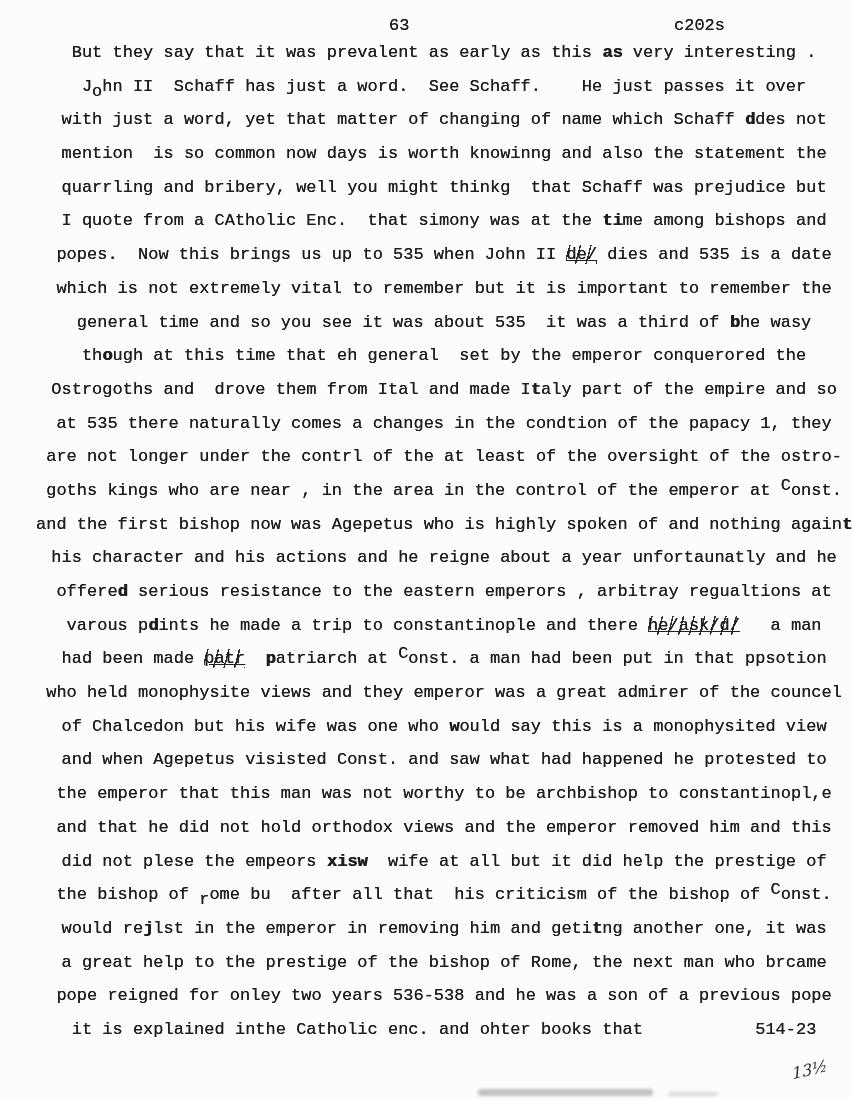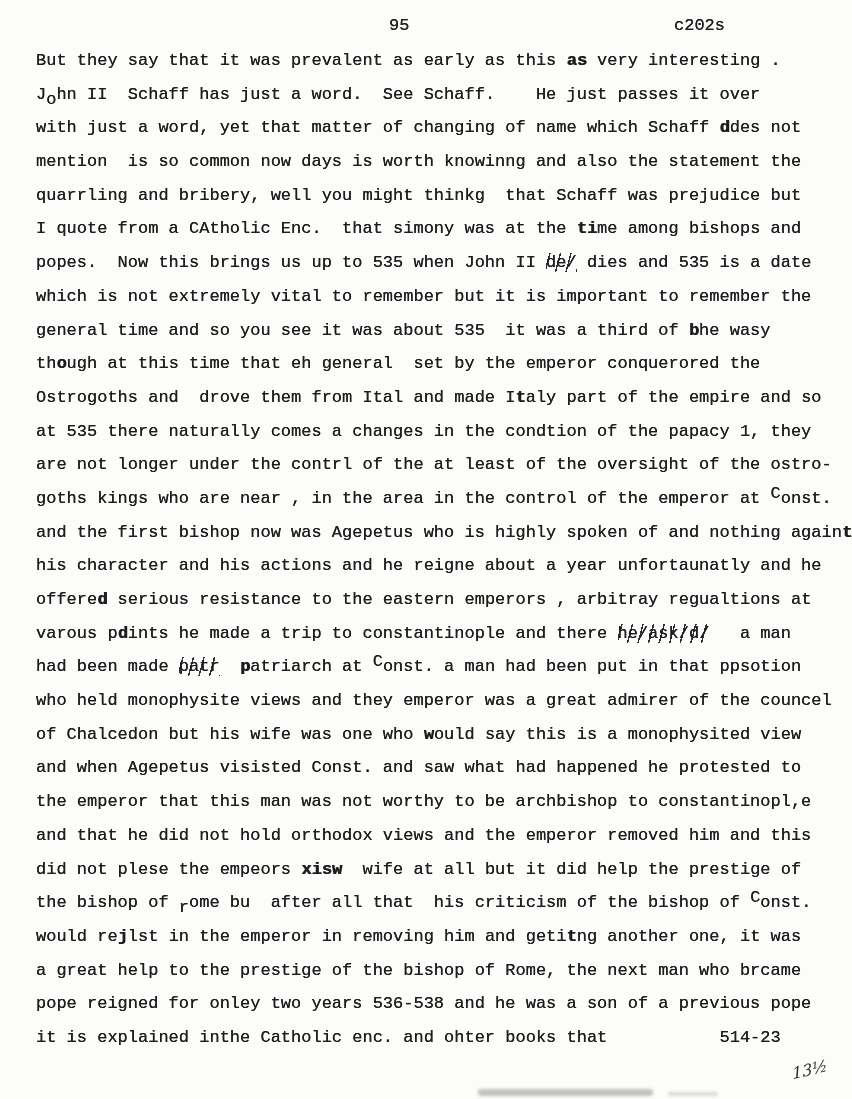--- a/index.html
+++ b/index.html
@@ -12,57 +12,59 @@
     color:#1e1e1e;
   }
   .header-num{
     position:absolute;top:16px;
     font-size:17px;letter-spacing:0;
     text-shadow:0 0 .4px #1e1e1e;
   }
   #pageNumber{left:389px;}
   #docCode{left:674px;}
   .body-text{
-    position:absolute;left:36px;top:44px;
+    position:absolute;left:36px;top:36px;
     font-size:17px;line-height:33.7px;
     white-space:pre;
     text-shadow:0 0 .4px #1e1e1e;
+    text-align:center;
   }
   .line{height:33.7px;}
   .seg{display:inline;}
   .bold{font-weight:bold;text-shadow:.7px 0 0 #1e1e1e;}
   .sup{position:relative;top:-5px;}
   .sub{position:relative;top:5px;}
   .xout{
     background-image:repeating-linear-gradient(
       105deg,
       transparent 0, transparent 3.1px,
       rgba(25,25,25,.9) 3.1px, rgba(25,25,25,.9) 4.6px,
       transparent 4.6px, transparent 10.2px);
+    text-decoration:underline;
   }
   .handwriting{
     position:absolute;left:792px;top:1060px;
     font-family:"DejaVu Serif",serif;
     font-style:italic;font-size:16px;
     color:#2a2a2a;
     transform:rotate(-14deg) skewX(-8deg);
   }
   .smudge{
     position:absolute;background:rgba(100,100,98,.38);
     filter:blur(1.4px);border-radius:3px;
   }
   .smudge.s1{left:478px;top:1089px;width:175px;height:7px;}
   .smudge.s2{left:668px;top:1092px;width:50px;height:4px;opacity:.6;}
 </style>
 </head>
 <body>
 
 <div class="page" style="background: rgb(252, 252, 250); color: rgb(30, 30, 30);">
 
-  <div class="header-num" id="pageNumber">95</div>
+  <div class="header-num" id="pageNumber">63</div>
 
   <div class="header-num" id="docCode">c202s</div>
 
   <div class="body-text" id="bodyText"><div class="line"><span class="seg">But they say that it was prevalent as early as this </span><span class="seg bold">as</span><span class="seg"> very interesting .</span></div><div class="line"><span class="seg">J</span><span class="seg sub">o</span><span class="seg">hn II  Schaff has just a word.  See Schaff.    He just passes it over</span></div><div class="line"><span class="seg">with just a word, yet that matter of changing of name which Schaff </span><span class="seg bold">d</span><span class="seg">des not</span></div><div class="line"><span class="seg">mention  is so common now days is worth knowinng and also the statement the</span></div><div class="line"><span class="seg">quarrling and bribery, well you might thinkg  that Schaff was prejudice but</span></div><div class="line"><span class="seg">I quote from a CAtholic Enc.  that simony was at the </span><span class="seg bold">ti</span><span class="seg">me among bishops and</span></div><div class="line"><span class="seg">popes.  Now this brings us up to 535 when John II </span><span class="seg xout">de/</span><span class="seg"> dies and 535 is a date</span></div><div class="line"><span class="seg">which is not extremely vital to remember but it is important to remember the</span></div><div class="line"><span class="seg">general time and so you see it was about 535  it was a third of </span><span class="seg bold">b</span><span class="seg">he wasy</span></div><div class="line"><span class="seg">th</span><span class="seg bold">o</span><span class="seg">ugh at this time that eh general  set by the emperor conquerored the</span></div><div class="line"><span class="seg">Ostrogoths and  drove them from Ital and made I</span><span class="seg bold">t</span><span class="seg">aly part of the empire and so</span></div><div class="line"><span class="seg">at 535 there naturally comes a changes in the condtion of the papacy 1, they</span></div><div class="line"><span class="seg">are not longer under the contrl of the at least of the oversight of the ostro-</span></div><div class="line"><span class="seg">goths kings who are near , in the area in the control of the emperor at </span><span class="seg sup">C</span><span class="seg">onst.</span></div><div class="line"><span class="seg">and the first bishop now was Agepetus who is highly spoken of and nothing again</span><span class="seg bold">t</span></div><div class="line"><span class="seg">his character and his actions and he reigne about a year unfortaunatly and he</span></div><div class="line"><span class="seg">offere</span><span class="seg bold">d</span><span class="seg"> serious resistance to the eastern emperors , arbitray regualtions at</span></div><div class="line"><span class="seg">varous p</span><span class="seg bold">d</span><span class="seg">ints he made a trip to constantinople and there </span><span class="seg xout">he/ask/d/</span><span class="seg">   a man</span></div><div class="line"><span class="seg">had been made </span><span class="seg xout">patr</span><span class="seg">  </span><span class="seg bold">p</span><span class="seg">atriarch at </span><span class="seg sup">C</span><span class="seg">onst. a man had been put in that ppsotion</span></div><div class="line"><span class="seg">who held monophysite views and they emperor was a great admirer of the councel</span></div><div class="line"><span class="seg">of Chalcedon but his wife was one who </span><span class="seg bold">w</span><span class="seg">ould say this is a monophysited view</span></div><div class="line"><span class="seg">and when Agepetus visisted Const. and saw what had happened he protested to</span></div><div class="line"><span class="seg">the emperor that this man was not worthy to be archbishop to constantinopl,e</span></div><div class="line"><span class="seg">and that he did not hold orthodox views and the emperor removed him and this</span></div><div class="line"><span class="seg">did not plese the empeors </span><span class="seg bold">xisw</span><span class="seg">  wife at all but it did help the prestige of</span></div><div class="line"><span class="seg">the bishop of </span><span class="seg sub">r</span><span class="seg">ome bu  after all that  his criticism of the bishop of </span><span class="seg sup">C</span><span class="seg">onst.</span></div><div class="line"><span class="seg">would re</span><span class="seg bold">j</span><span class="seg">lst in the emperor in removing him and geti</span><span class="seg bold">t</span><span class="seg">ng another one, it was</span></div><div class="line"><span class="seg">a great help to the prestige of the bishop of Rome, the next man who brcame</span></div><div class="line"><span class="seg">pope reigned for onley two years 536-538 and he was a son of a previous pope</span></div><div class="line"><span class="seg">it is explained inthe Catholic enc. and ohter books that</span><span class="seg">           </span><span class="seg">514-23</span></div></div>
 
   <div class="handwriting">13½</div>
 
   <div class="smudge s1"></div>
   <div class="smudge s2"></div>
 

